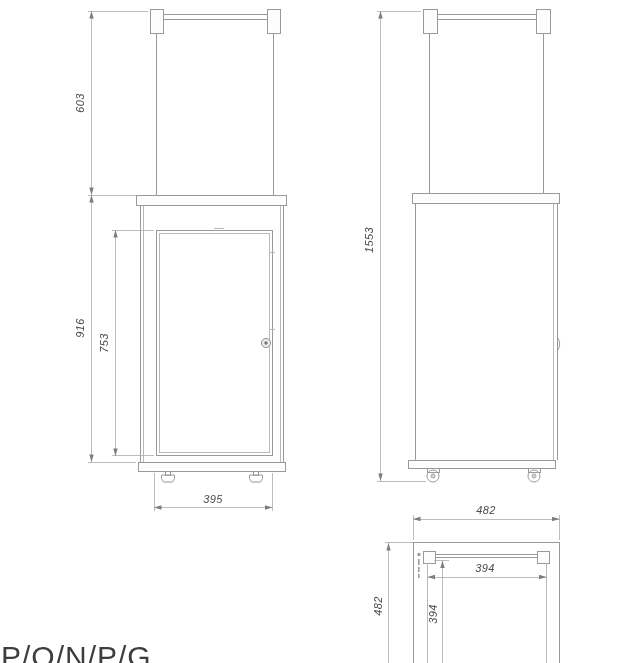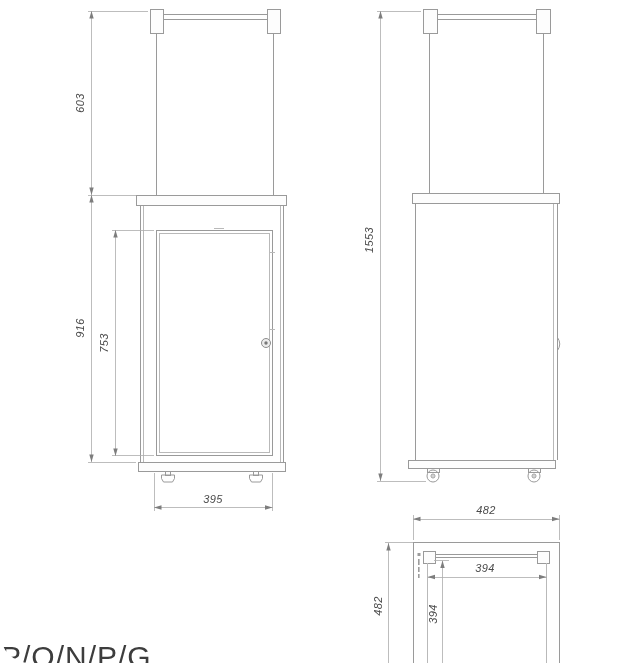--- a/index.html
+++ b/index.html
@@ -4,21 +4,21 @@
 <style>
   :root{
     --object-line:#9a9a9a;
     --light-line:#b9b9b9;
     --dim-line:#adadad;
     --dim-text:#4a4a4a;
     --footer-text:#3d3d3d;
     --bg:#ffffff;
   }
   html,body{margin:0;padding:0;background:var(--bg);}
-  .page{width:624px;height:663px;position:relative;overflow:hidden;background:var(--bg);border-radius:30px;}
+  .page{width:624px;height:663px;position:relative;overflow:hidden;background:var(--bg);}
   svg{display:block;}
   .ln{stroke:var(--object-line);stroke-width:1;fill:none;shape-rendering:crispEdges;}
   .lt{stroke:var(--light-line);stroke-width:1;fill:none;shape-rendering:crispEdges;}
   .f{fill:#fdfdfd;}
   .dim{stroke:var(--dim-line);stroke-width:0.8;fill:none;shape-rendering:crispEdges;}
   .arr{fill:#7d7d7d;stroke:none;}
   .curve{stroke:var(--object-line);stroke-width:1;fill:none;}
   text.d{font:italic 11px "Liberation Sans",sans-serif;fill:var(--dim-text);letter-spacing:0.4px;}
   text.footer{font:400 30px "Liberation Sans",sans-serif;fill:var(--footer-text);letter-spacing:1px;}
   .mark{fill:#9c9c9c;}

